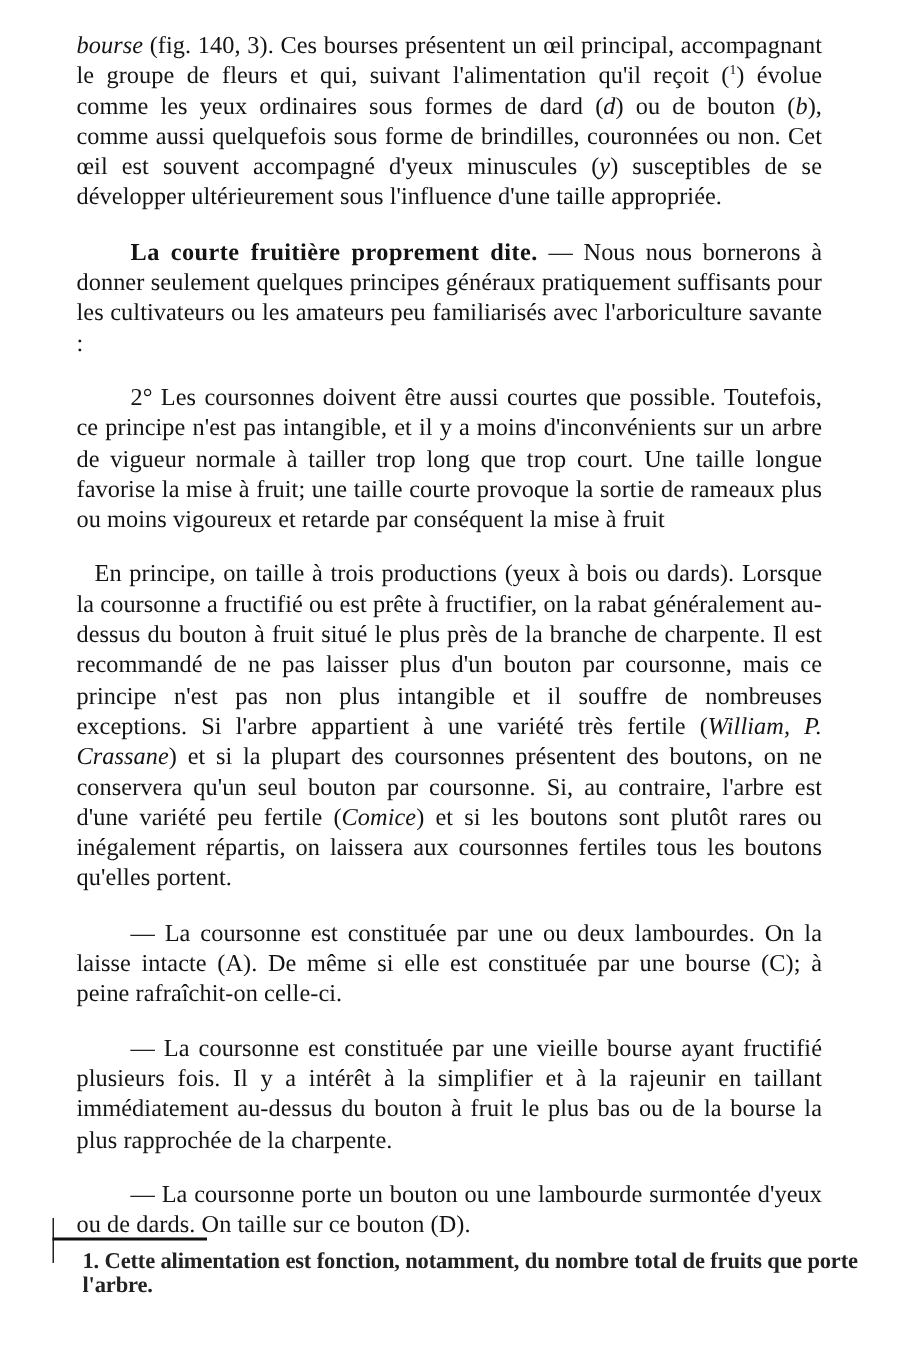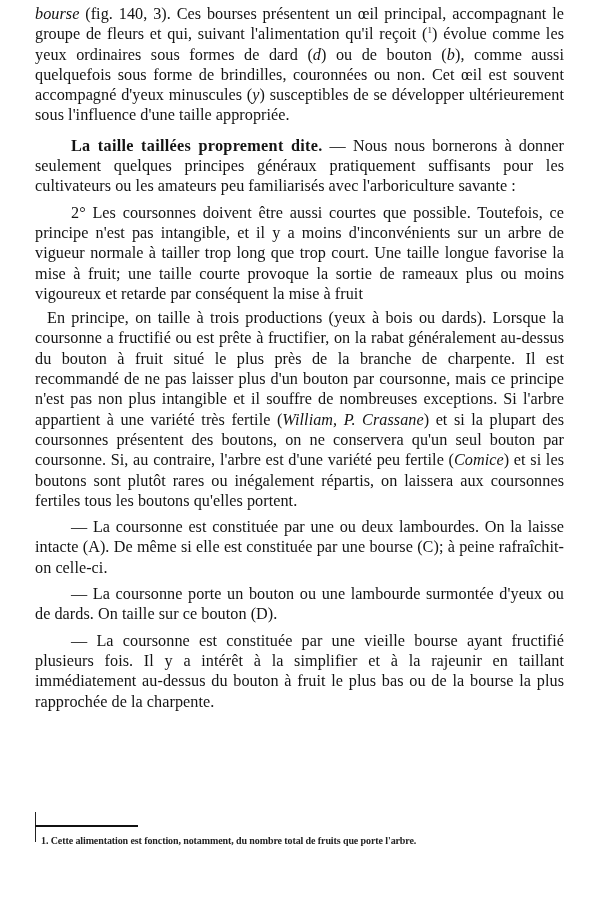--- a/index.html
+++ b/index.html
@@ -1,49 +1,49 @@
 <!DOCTYPE html>
 <html><head>
 <meta charset="utf-8">
 <style>
   html, body { margin:0; padding:0; background:#ffffff; }
   body { width:600px; height:912px; position:relative; overflow:hidden;
          font-family:"Liberation Serif","DejaVu Serif",serif; color:#141414; }
   .page { position:absolute; left:35px; top:4px; width:529px; }
-  .p { font-size:16.2px; line-height:20.3px; text-align:justify; margin:0; letter-spacing:0.05px; }
+  .p { font-size:16.2px; line-height:20.3px; text-align:justify; margin:16px; letter-spacing:0.05px; }
   .indent { text-indent:36px; }
   .indent-small { text-indent:12px; }
   .gap { margin-top:6px; }
   .heading-run { font-weight:bold; letter-spacing:0.3px; }
   .it { font-style:italic; }
   sup { font-size:9px; line-height:0; vertical-align:6px; }
   .rule { position:absolute; left:35px; top:825px; width:103px; height:2px; background:#111; }
   .rule-tick { position:absolute; left:35px; top:812px; width:1px; height:30px; background:#222; }
-  .footnote { position:absolute; left:41px; top:833px; width:520px; font-size:10px; line-height:16px; font-weight:bold; color:#222; letter-spacing:-0.1px; }
+  .footnote { position:absolute; left:55px; top:833px; width:520px; font-size:15px; line-height:16px; font-weight:bold; color:#222; letter-spacing:-0.1px; }
 </style>
 </head>
 <body>
 
 <div class="page">
 
   <p class="p"><span class="it">bourse</span><span> (fig. 140, 3). Ces bourses présentent un œil principal, accompagnant le groupe de fleurs et qui, suivant l'alimentation qu'il reçoit (</span><sup>1</sup><span>) évolue comme les yeux ordinaires sous formes de dard (</span><span class="it">d</span><span>) ou de bouton (</span><span class="it">b</span><span>), comme aussi quelquefois sous forme de brindilles, couronnées ou non. Cet œil est souvent accompagné d'yeux minuscules (</span><span class="it">y</span><span>) susceptibles de se développer ultérieurement sous l'influence d'une taille appropriée.</span></p>
 
-  <p class="p indent" style="margin-top:10px;"><span class="heading-run">La taille taillées proprement dite.</span><span> — Nous nous bornerons à donner seulement quelques principes généraux pratiquement suffisants pour les cultivateurs ou les amateurs peu familiarisés avec l'arboriculture savante :</span></p>
+  <p class="p indent" style="margin-top:10px;"><span class="heading-run">La courte fruitière proprement dite.</span><span> — Nous nous bornerons à donner seulement quelques principes généraux pratiquement suffisants pour les cultivateurs ou les amateurs peu familiarisés avec l'arboriculture savante :</span></p>
 
 
   <p class="p indent gap">2° Les coursonnes doivent être aussi courtes que possible. Toutefois, ce principe n'est pas intangible, et il y a moins d'inconvénients sur un arbre de vigueur normale à tailler trop long que trop court. Une taille longue favorise la mise à fruit; une taille courte provoque la sortie de rameaux plus ou moins vigoureux et retarde par conséquent la mise à fruit</p>
 
   <p class="p indent-small" style="margin-top:4px;"><span>En principe, on taille à trois productions (yeux à bois ou dards). Lorsque la coursonne a fructifié ou est prête à fructifier, on la rabat généralement au-dessus du bouton à fruit situé le plus près de la branche de charpente. Il est recommandé de ne pas laisser plus d'un bouton par coursonne, mais ce principe n'est pas non plus intangible et il souffre de nombreuses exceptions. Si l'arbre appartient à une variété très fertile (</span><span class="it">William, P. Crassane</span><span>) et si la plupart des coursonnes présentent des boutons, on ne conservera qu'un seul bouton par coursonne. Si, au contraire, l'arbre est d'une variété peu fertile (</span><span class="it">Comice</span><span>) et si les boutons sont plutôt rares ou inégalement répartis, on laissera aux coursonnes fertiles tous les boutons qu'elles portent.</span></p>
 
 
   <p class="p indent gap">— La coursonne est constituée par une ou deux lambourdes. On la laisse intacte (A). De même si elle est constituée par une bourse (C); à peine rafraîchit-on celle-ci.</p>
 
+  <p class="p indent gap">— La coursonne est constituée par une vieille bourse ayant fructifié plusieurs fois. Il y a intérêt à la simplifier et à la rajeunir en taillant immédiatement au-dessus du bouton à fruit le plus bas ou de la bourse la plus rapprochée de la charpente.</p>
+
   <p class="p indent gap">— La coursonne porte un bouton ou une lambourde surmontée d'yeux ou de dards. On taille sur ce bouton (D).</p>
-
-  <p class="p indent gap">— La coursonne est constituée par une vieille bourse ayant fructifié plusieurs fois. Il y a intérêt à la simplifier et à la rajeunir en taillant immédiatement au-dessus du bouton à fruit le plus bas ou de la bourse la plus rapprochée de la charpente.</p>
 </div>
 
 <div class="rule-tick"></div>
 <div class="rule"></div>
 
 <div class="footnote">
   <span>1.</span>
   <span>Cette alimentation est fonction, notamment, du nombre total de fruits que porte l'arbre.</span>
 </div>
 

